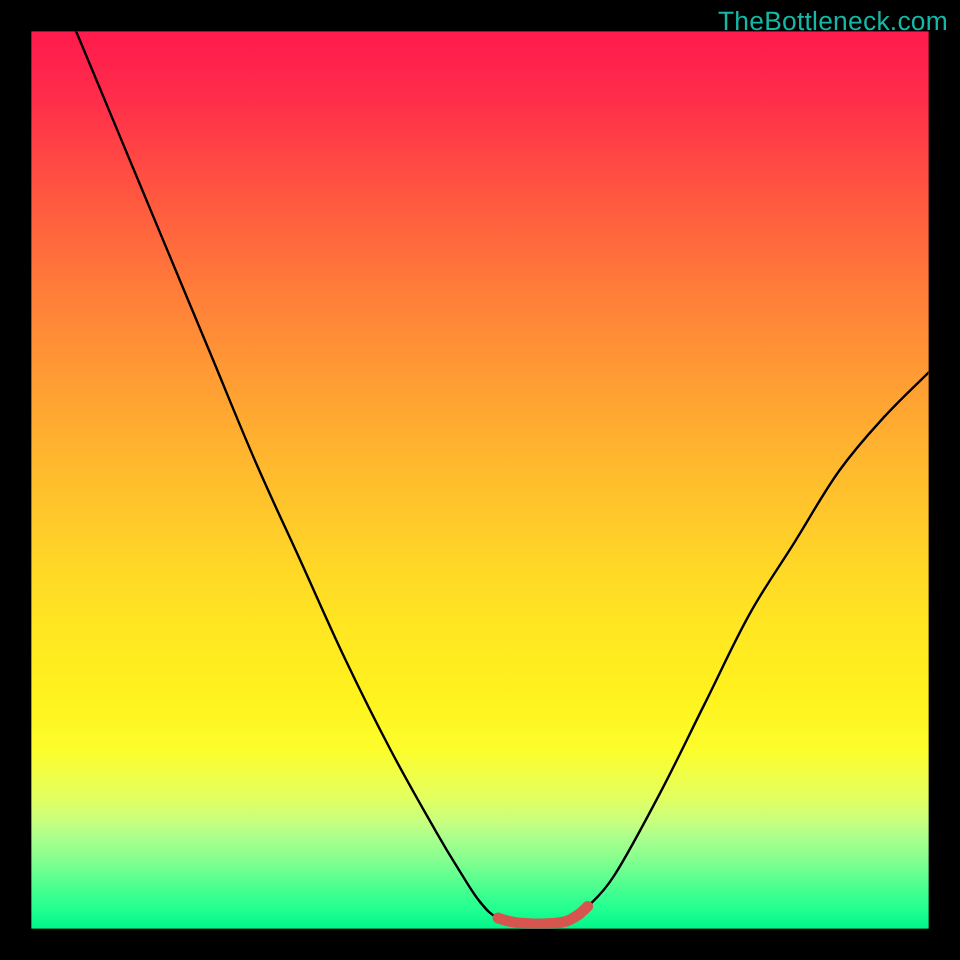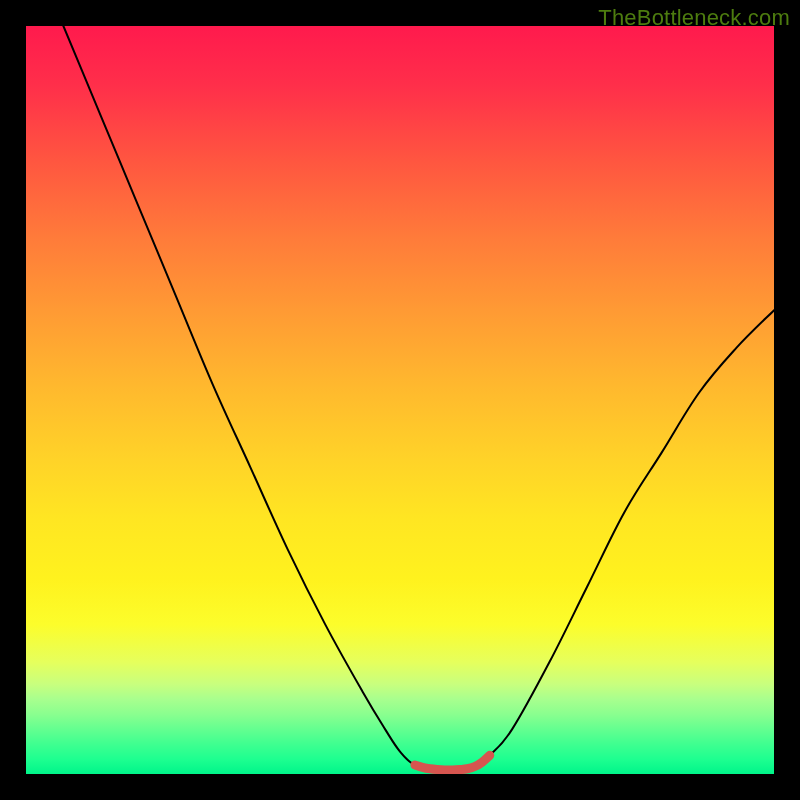--- a/index.html
+++ b/index.html
@@ -49,21 +49,21 @@
       #64ff90 94%,
       #3fff90 96%,
       #1eff90 98%,
       #00f58a 100%
     );
   }
   .watermark {
     position: absolute;
     top: 5px;
     right: 10px;
-    color: #4d7c0f;
+    color: #14b8a6;
     font-size: 22px;
     font-weight: 500;
     letter-spacing: 0.2px;
     user-select: none;
   }
   svg.curve {
     position: absolute;
     inset: 0;
     width: 100%;
     height: 100%;

